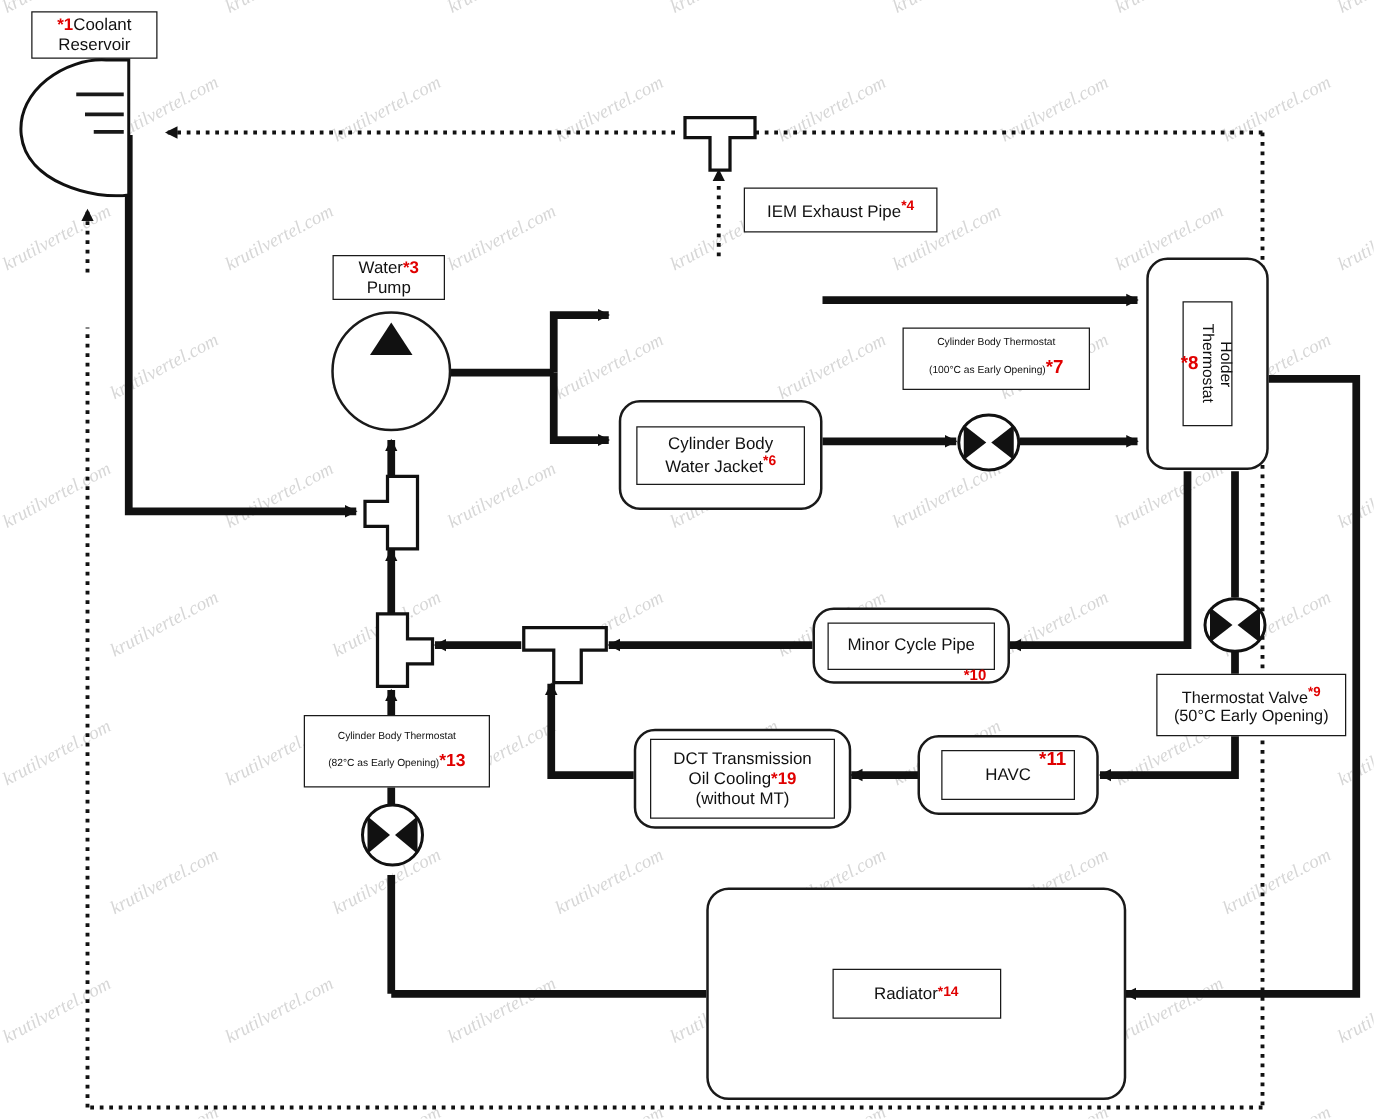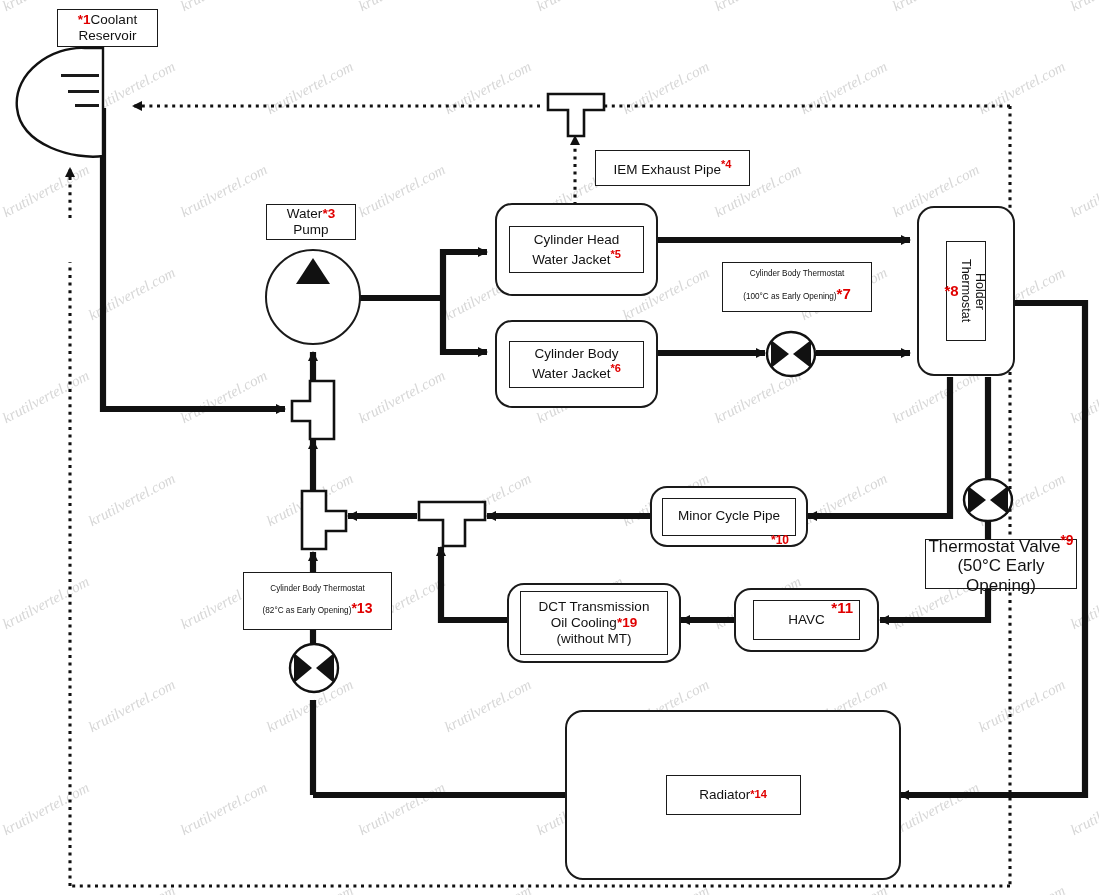--- a/index.html
+++ b/index.html
@@ -228,21 +228,21 @@
 
         <path d="M988,588 L988,620 L880,620" marker-end="url(#ahd)"></path>
 
         <path d="M735,620 L681,620" marker-end="url(#ahd)"></path>
 
         <path d="M1015,303 L1085,303 L1085,795 L900,795" marker-end="url(#ahd)"></path>
       </g>
     </g>
   </svg>
 
-  <div class="capbox node" style="left:25px;top:9px;width:101px;height:38px;margin-left:32px;">
+  <div class="capbox node" style="left:25px;top:9px;width:101px;height:38px;">
     <div>
       <span class="ref">*1</span><span>Coolant</span><br>
       <span>Reservoir</span>
     </div>
   </div>
 
   <div class="reservoir" style="left:13px;top:46px;width:92px;height:112px;">
     <svg width="92" height="112" viewBox="0 0 92 112">
       <path d="M90,2 L90,110 A1,1 0 0 1 90,110
                C 62,114 8,100 4,62
@@ -263,28 +263,20 @@
   <div class="pump" style="left:265px;top:249px;width:92px;height:92px;">
     <div class="tri" style="left:29px;top:7px;"></div>
   </div>
 
   <div class="capbox node" style="left:595px;top:150px;width:155px;height:36px;">
     <div class="nowrap">
       <span>IEM Exhaust Pipe</span><span class="ref sup">*4</span>
     </div>
   </div>
 
-  <div class="shell node" style="left:495px;top:203px;width:163px;height:93px;">
-    <div class="inner" style="width:133px;height:45px;">
-      <div>
-        <span>Cylinder Head</span><br>
-        <span>Water Jacket</span><span class="ref sup">*5</span>
-      </div>
-    </div>
-  </div>
 
   <div class="shell node" style="left:495px;top:320px;width:163px;height:88px;">
     <div class="inner" style="width:133px;height:45px;">
       <div>
         <span>Cylinder Body</span><br>
         <span>Water Jacket</span><span class="ref sup">*6</span>
       </div>
     </div>
   </div>
 
@@ -298,21 +290,21 @@
   <div class="shell node" style="left:917px;top:206px;width:98px;height:170px;">
     <div class="inner" style="width:38px;height:98px;">
       <div style="display:flex;align-items:center;">
         <span class="ref" style="font-size:15px;">*8</span>
         <span class="vtext">Thermostat</span>
         <span class="vtext">Holder</span>
       </div>
     </div>
   </div>
 
-  <div class="capbox node" style="left:925px;top:539px;width:152px;height:50px;font-size:17px;">
+  <div class="capbox node" style="left:925px;top:539px;width:152px;height:50px;font-size:13px;">
     <div>
       <span>Thermostat Valve</span><span class="ref sup">*9</span><br>
       <span>(50°C Early Opening)</span>
     </div>
   </div>
 
   <div class="shell node" style="left:650px;top:486px;width:158px;height:61px;">
     <div class="inner" style="width:132px;height:36px;position:relative;">
       <span>Minor Cycle Pipe</span>
       <span class="ref" style="position:absolute;right:6px;top:-2px;font-size:12px;margin-top:36px;">*10</span>

